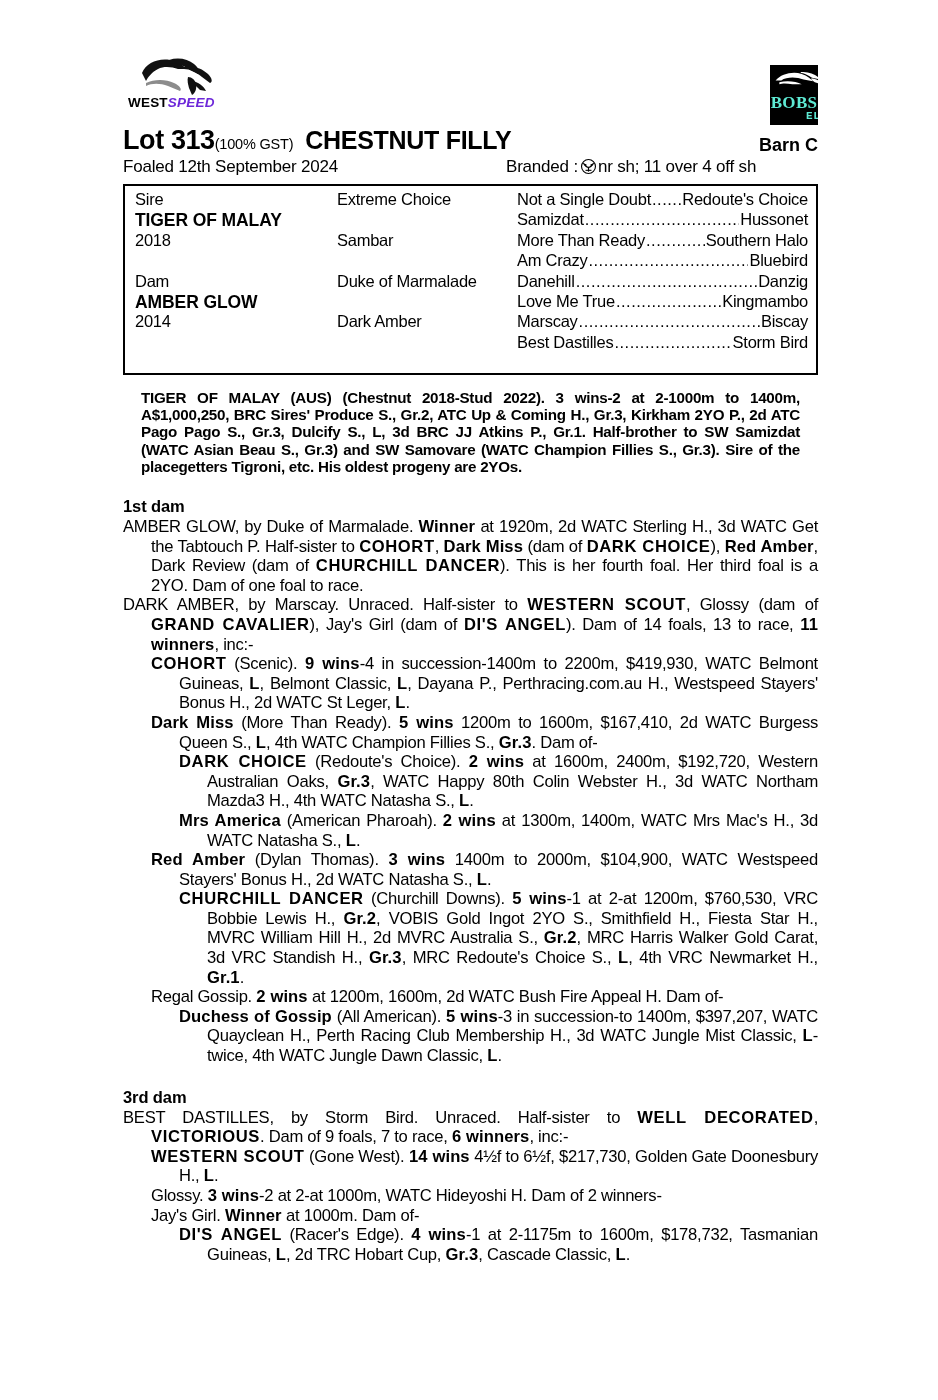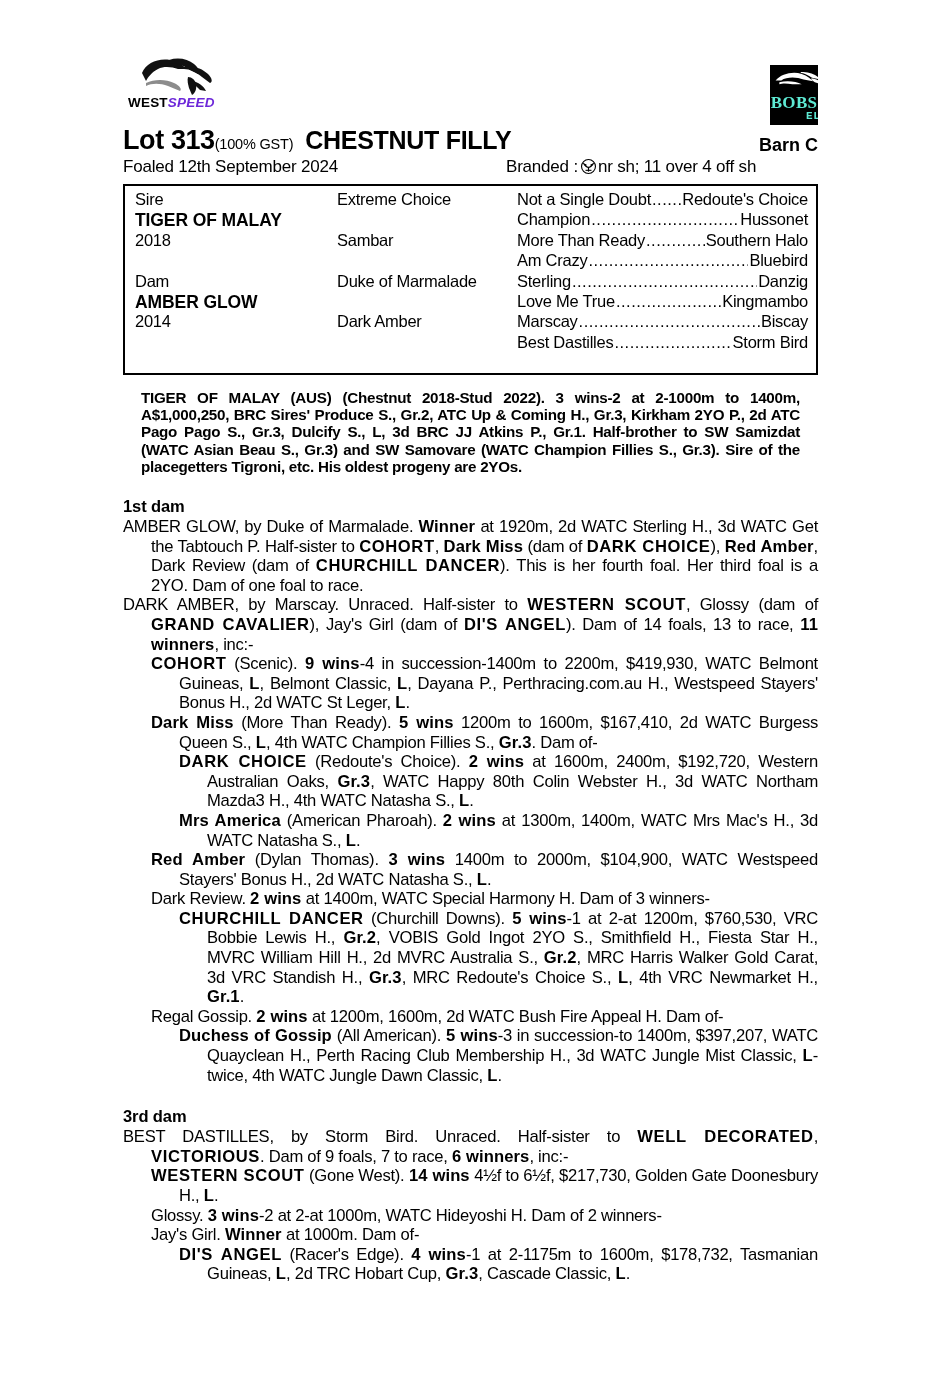--- a/index.html
+++ b/index.html
@@ -272,21 +272,21 @@
         <span class="c3">
           <span class="lft">Not a Single Doubt</span>
           <span class="dots">................................................................................</span>
           <span class="rgt">Redoute's Choice</span>
         </span>
       </div>
       <div class="ped-row">
         <span class="c1 nm-bold">TIGER OF MALAY</span>
         <span class="c2"></span>
         <span class="c3">
-          <span class="lft">Champion</span>
+          <span class="lft">Samizdat</span>
           <span class="dots">................................................................................</span>
           <span class="rgt">Hussonet</span>
         </span>
       </div>
       <div class="ped-row">
         <span class="c1">2018</span>
         <span class="c2">Sambar</span>
         <span class="c3">
           <span class="lft">More Than Ready</span>
           <span class="dots">................................................................................</span>
@@ -299,21 +299,21 @@
         <span class="c3">
           <span class="lft">Am Crazy</span>
           <span class="dots">................................................................................</span>
           <span class="rgt">Bluebird</span>
         </span>
       </div>
       <div class="ped-row">
         <span class="c1">Dam</span>
         <span class="c2">Duke of Marmalade</span>
         <span class="c3">
-          <span class="lft">Sterling</span>
+          <span class="lft">Danehill</span>
           <span class="dots">................................................................................</span>
           <span class="rgt">Danzig</span>
         </span>
       </div>
       <div class="ped-row">
         <span class="c1 nm-bold">AMBER GLOW</span>
         <span class="c2"></span>
         <span class="c3">
           <span class="lft">Love Me True</span>
           <span class="dots">................................................................................</span>
@@ -344,21 +344,20 @@
 
   <div id="dams">
       <div class="dam-head">1st dam</div>
       <div class="p"><span>AMBER GLOW, by Duke of Marmalade. </span><b>Winner</b><span> at 1920m, 2d WATC Sterling H., 3d WATC Get the Tabtouch P. Half-sister to </span><b class="caps">COHORT</b><span>, </span><b>Dark Miss</b><span> (dam of </span><b class="caps">DARK CHOICE</b><span>), </span><b>Red Amber</b><span>, Dark Review (dam of </span><b class="caps">CHURCHILL DANCER</b><span>). This is her fourth foal. Her third foal is a 2YO. Dam of one foal to race.</span></div>
       <div class="p"><span>DARK AMBER, by Marscay. Unraced. Half-sister to </span><b class="caps">WESTERN SCOUT</b><span>, Glossy (dam of </span><b class="caps">GRAND CAVALIER</b><span>), Jay's Girl (dam of </span><b class="caps">DI'S ANGEL</b><span>). Dam of 14 foals, 13 to race, </span><b>11 winners</b><span>, inc:-</span></div>
       <div class="p lvl1"><b class="caps">COHORT</b><span> (Scenic). </span><b>9 wins</b><span>-4 in succession-1400m to 2200m, $419,930, WATC Belmont Guineas, </span><b>L</b><span>, Belmont Classic, </span><b>L</b><span>, Dayana P., Perthracing.com.au H., Westspeed Stayers' Bonus H., 2d WATC St Leger, </span><b>L</b><span>.</span></div>
       <div class="p lvl1"><b>Dark Miss</b><span> (More Than Ready). </span><b>5 wins</b><span> 1200m to 1600m, $167,410, 2d WATC Burgess Queen S., </span><b>L</b><span>, 4th WATC Champion Fillies S., </span><b>Gr.3</b><span>. Dam of-</span></div>
       <div class="p lvl2"><b class="caps">DARK CHOICE</b><span> (Redoute's Choice). </span><b>2 wins</b><span> at 1600m, 2400m, $192,720, Western Australian Oaks, </span><b>Gr.3</b><span>, WATC Happy 80th Colin Webster H., 3d WATC Northam Mazda3 H., 4th WATC Natasha S., </span><b>L</b><span>.</span></div>
       <div class="p lvl2"><b>Mrs America</b><span> (American Pharoah). </span><b>2 wins</b><span> at 1300m, 1400m, WATC Mrs Mac's H., 3d WATC Natasha S., </span><b>L</b><span>.</span></div>
       <div class="p lvl1"><b>Red Amber</b><span> (Dylan Thomas). </span><b>3 wins</b><span> 1400m to 2000m, $104,900, WATC Westspeed Stayers' Bonus H., 2d WATC Natasha S., </span><b>L</b><span>.</span></div>
-      <div class="p lvl1"><span>Dark Review. </span><b>2 wins</b><span> at 1400m, WATC Special Harmony H. Dam of 3 winners-</span></div>
       <div class="p lvl2"><b class="caps">CHURCHILL DANCER</b><span> (Churchill Downs). </span><b>5 wins</b><span>-1 at 2-at 1200m, $760,530, VRC Bobbie Lewis H., </span><b>Gr.2</b><span>, VOBIS Gold Ingot 2YO S., Smithfield H., Fiesta Star H., MVRC William Hill H., 2d MVRC Australia S., </span><b>Gr.2</b><span>, MRC Harris Walker Gold Carat, 3d VRC Standish H., </span><b>Gr.3</b><span>, MRC Redoute's Choice S., </span><b>L</b><span>, 4th VRC Newmarket H., </span><b>Gr.1</b><span>.</span></div>
       <div class="p lvl1"><span>Regal Gossip. </span><b>2 wins</b><span> at 1200m, 1600m, 2d WATC Bush Fire Appeal H. Dam of-</span></div>
       <div class="p lvl2"><b>Duchess of Gossip</b><span> (All American). </span><b>5 wins</b><span>-3 in succession-to 1400m, $397,207, WATC Quayclean H., Perth Racing Club Membership H., 3d WATC Jungle Mist Classic, </span><b>L</b><span>-twice, 4th WATC Jungle Dawn Classic, </span><b>L</b><span>.</span></div>
       <div class="dam-head">3rd dam</div>
       <div class="p"><span>BEST DASTILLES, by Storm Bird. Unraced. Half-sister to </span><b class="caps">WELL DECORATED</b><span>, </span><b class="caps">VICTORIOUS</b><span>. Dam of 9 foals, 7 to race, </span><b>6 winners</b><span>, inc:-</span></div>
       <div class="p lvl1"><b class="caps">WESTERN SCOUT</b><span> (Gone West). </span><b>14 wins</b><span> 4½f to 6½f, $217,730, Golden Gate Doonesbury H., </span><b>L</b><span>.</span></div>
       <div class="p lvl1"><span>Glossy. </span><b>3 wins</b><span>-2 at 2-at 1000m, WATC Hideyoshi H. Dam of 2 winners-</span></div>
       <div class="p lvl1"><span>Jay's Girl. </span><b>Winner</b><span> at 1000m. Dam of-</span></div>
       <div class="p lvl2"><b class="caps">DI'S ANGEL</b><span> (Racer's Edge). </span><b>4 wins</b><span>-1 at 2-1175m to 1600m, $178,732, Tasmanian Guineas, </span><b>L</b><span>, 2d TRC Hobart Cup, </span><b>Gr.3</b><span>, Cascade Classic, </span><b>L</b><span>.</span></div>
     </div>

